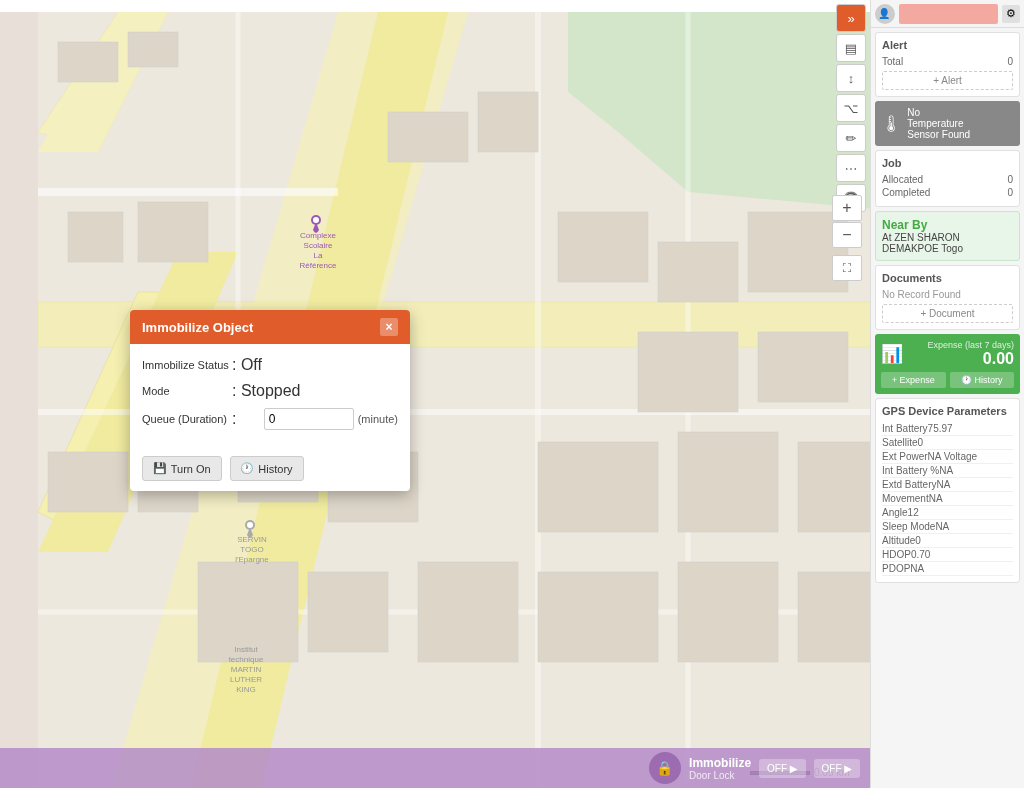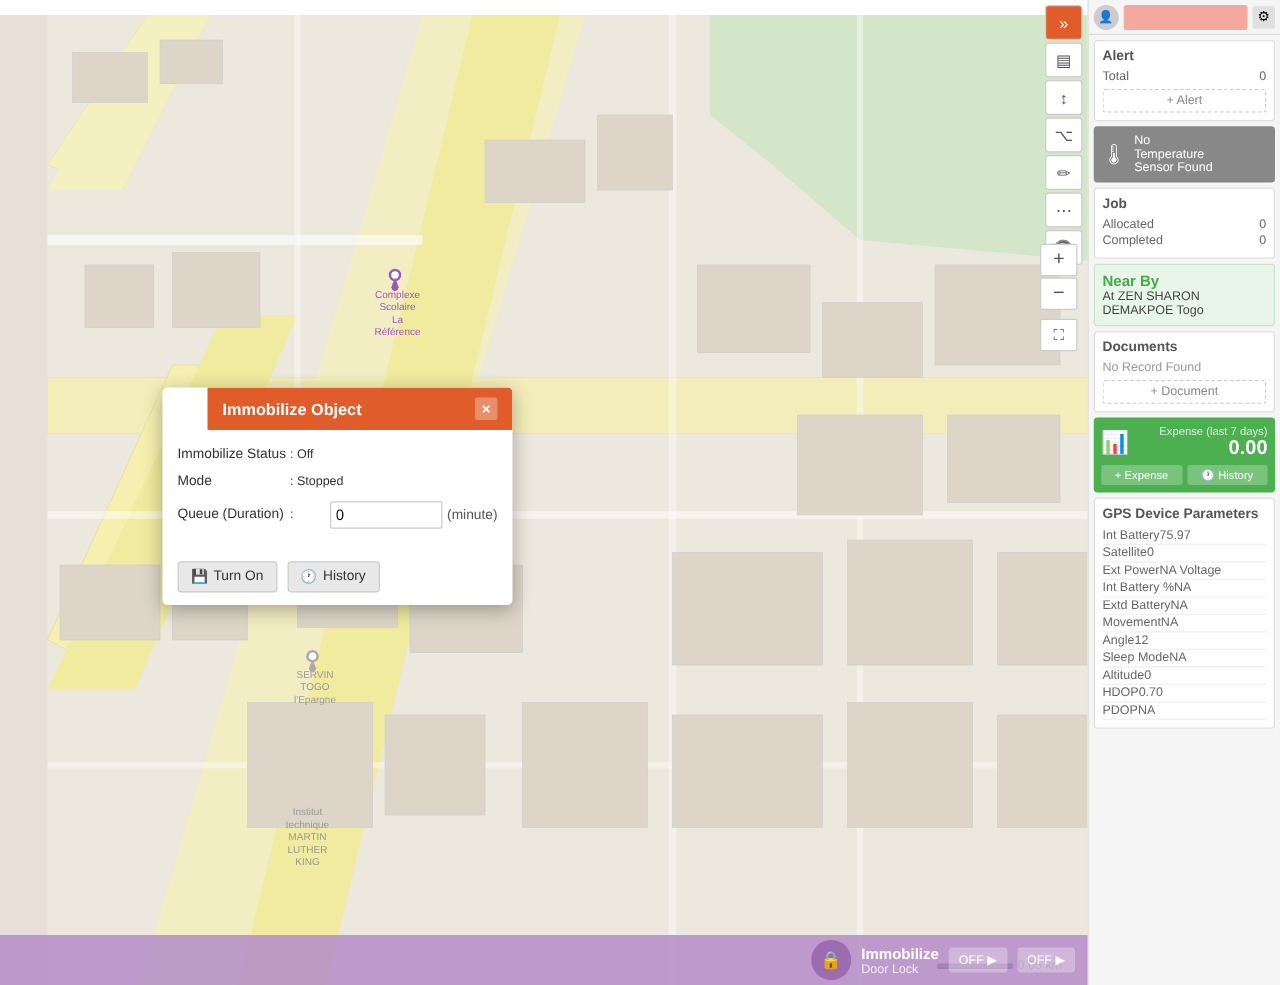--- a/index.html
+++ b/index.html
@@ -151,21 +151,20 @@
 
     .dialog-header {
       background: #e05c2a;
       color: #fff;
       padding: 8px 12px;
       display: flex;
       align-items: center;
       justify-content: space-between;
       font-size: 13px;
       font-weight: bold;
-      margin-left: 36px;
     }
 
     .dialog-close {
       width: 18px; height: 18px;
       background: rgba(255,255,255,0.3);
       border-radius: 2px;
       display: flex; align-items: center; justify-content: center;
       cursor: pointer;
       font-size: 12px;
       color: #fff;
@@ -185,21 +184,21 @@
     .dialog-row .label {
       width: 90px;
       color: #333;
       font-size: 11px;
       line-height: 1.3;
     }
 
     .dialog-row .value {
       color: #333;
       flex: 1;
-      font-size: 10px;
+      font-size: 16px;
     }
 
     .dialog-row input[type="text"] {
       width: 100px;
       height: 22px;
       border: 1px solid #ccc;
       border-radius: 2px;
       padding: 2px 4px;
       font-size: 12px;
     }

